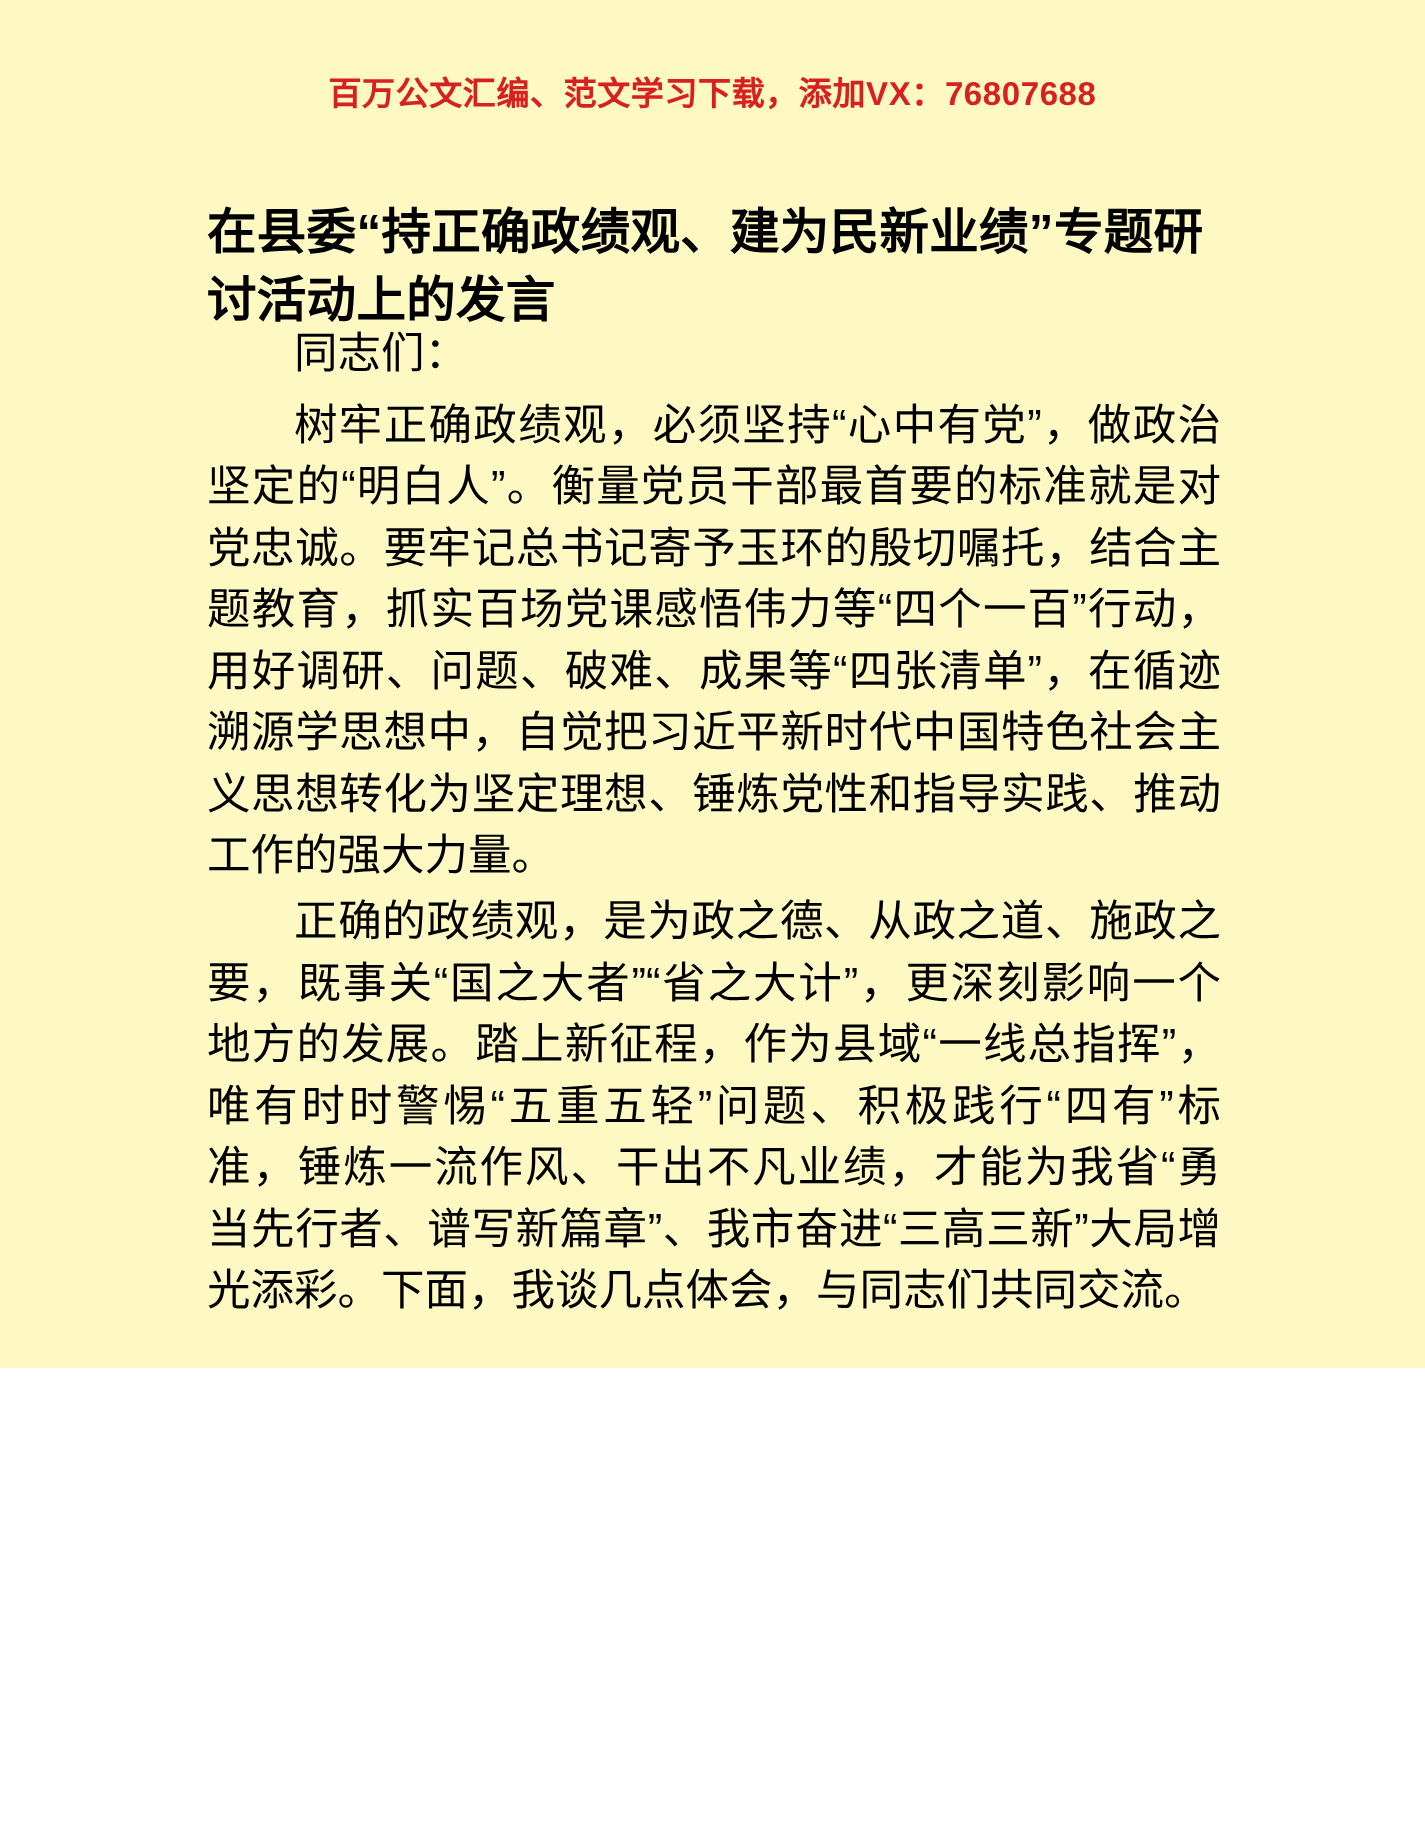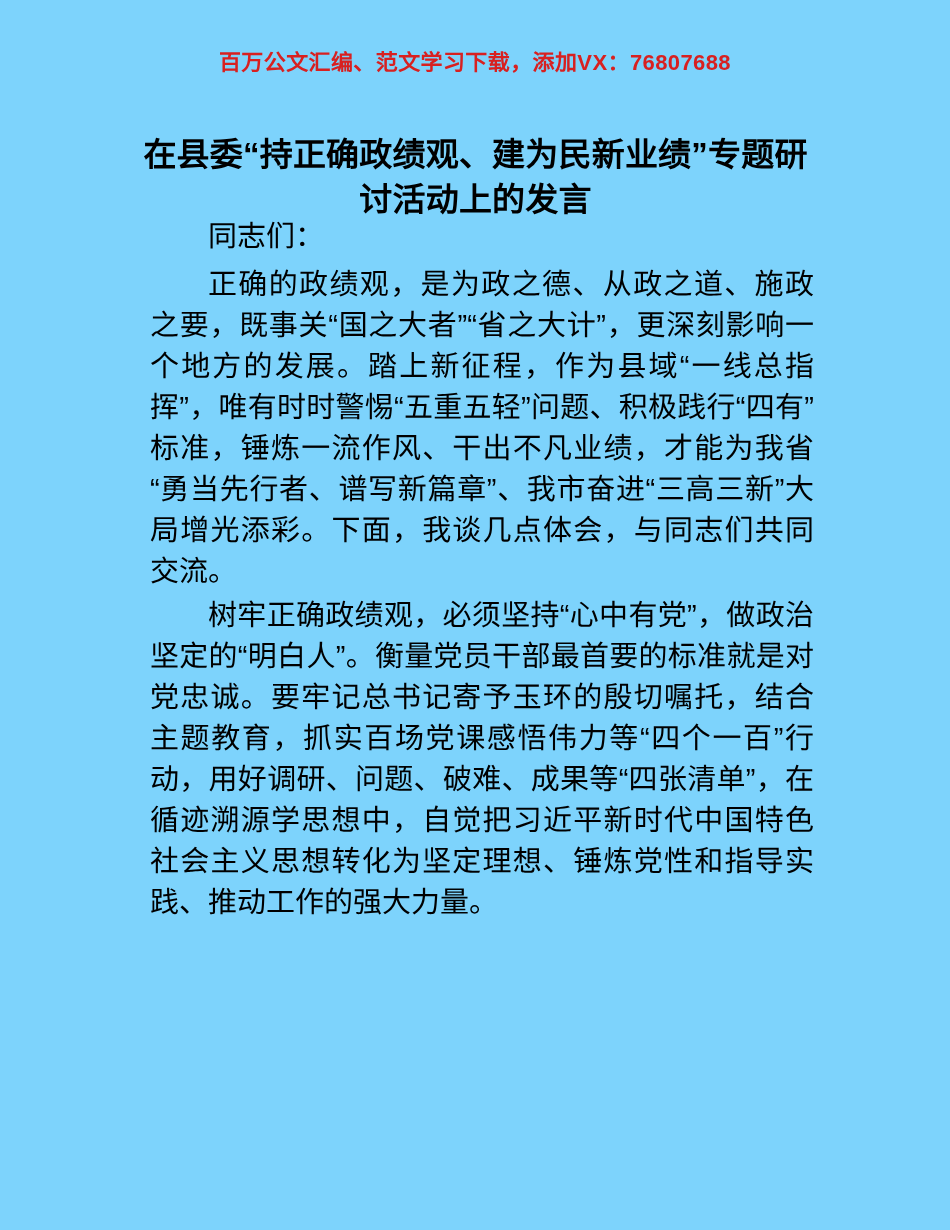--- a/index.html
+++ b/index.html
@@ -5,22 +5,22 @@
 <style>
   html, body {
     margin: 0;
     padding: 0;
     background: #ffffff;
   }
 
   .page {
     position: relative;
     width: 950px;
-    height: 1230px;
-    background: #7dd3fc;
+    height: 912px;
+    background: #fef9c3;
     overflow: hidden;
     box-sizing: border-box;
     font-family: "Liberation Sans", "DejaVu Sans", sans-serif;
   }
 
   
   .promo-banner {
     position: absolute;
     left: 0;
     top: 52px;
@@ -38,21 +38,20 @@
     white-space: nowrap;
     font-family: "Liberation Sans", "DejaVu Sans", sans-serif;
   }
 
   
   .doc-title {
     position: absolute;
     left: 138px;
     top: 110px;
     width: 675px;
-    text-align: center;
     color: #000000;
     font-size: 33px;
     font-weight: 700;
     line-height: 45px;
     letter-spacing: 0.2px;
     font-family: "Liberation Sans", "DejaVu Sans", sans-serif;
   }
 
   
   .doc-body {
@@ -62,21 +61,21 @@
     width: 676px;
   }
 
   .para {
     color: #000000;
     font-size: 29px;
     line-height: 41px;
     text-align: justify;
     text-justify: inter-ideograph;
     text-indent: 58px;
-    margin: 0 0 3px 12px;
+    margin: 0 0 3px 0;
     letter-spacing: 0px;
     font-family: "Liberation Sans", "DejaVu Sans", sans-serif;
     word-break: break-all;
   }
 
   .para.salutation {
     text-indent: 58px;
     margin-bottom: 7px;
   }
 </style>
@@ -86,17 +85,17 @@
 <div class="page">
 
   <div class="promo-banner">
     <span class="promo-text">百万公文汇编、范文学习下载，添加VX：76807688</span>
   </div>
 
   <h1 class="doc-title">在县委“持正确政绩观、建为民新业绩”专题研讨活动上的发言</h1>
 
   <div class="doc-body">
     <p class="para salutation">同志们：</p>
+    <p class="para">树牢正确政绩观，必须坚持“心中有党”，做政治坚定的“明白人”。衡量党员干部最首要的标准就是对党忠诚。要牢记总书记寄予玉环的殷切嘱托，结合主题教育，抓实百场党课感悟伟力等“四个一百”行动，用好调研、问题、破难、成果等“四张清单”，在循迹溯源学思想中，自觉把习近平新时代中国特色社会主义思想转化为坚定理想、锤炼党性和指导实践、推动工作的强大力量。</p>
     <p class="para">正确的政绩观，是为政之德、从政之道、施政之要，既事关“国之大者”“省之大计”，更深刻影响一个地方的发展。踏上新征程，作为县域“一线总指挥”，唯有时时警惕“五重五轻”问题、积极践行“四有”标准，锤炼一流作风、干出不凡业绩，才能为我省“勇当先行者、谱写新篇章”、我市奋进“三高三新”大局增光添彩。下面，我谈几点体会，与同志们共同交流。</p>
-    <p class="para">树牢正确政绩观，必须坚持“心中有党”，做政治坚定的“明白人”。衡量党员干部最首要的标准就是对党忠诚。要牢记总书记寄予玉环的殷切嘱托，结合主题教育，抓实百场党课感悟伟力等“四个一百”行动，用好调研、问题、破难、成果等“四张清单”，在循迹溯源学思想中，自觉把习近平新时代中国特色社会主义思想转化为坚定理想、锤炼党性和指导实践、推动工作的强大力量。</p>
   </div>
 
 </div>
 
 </body></html>

